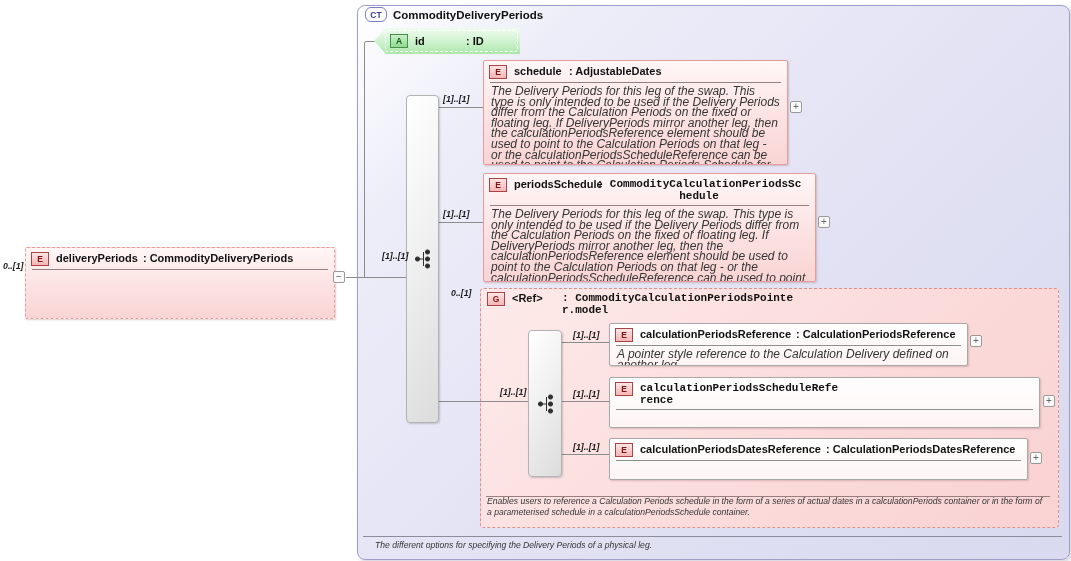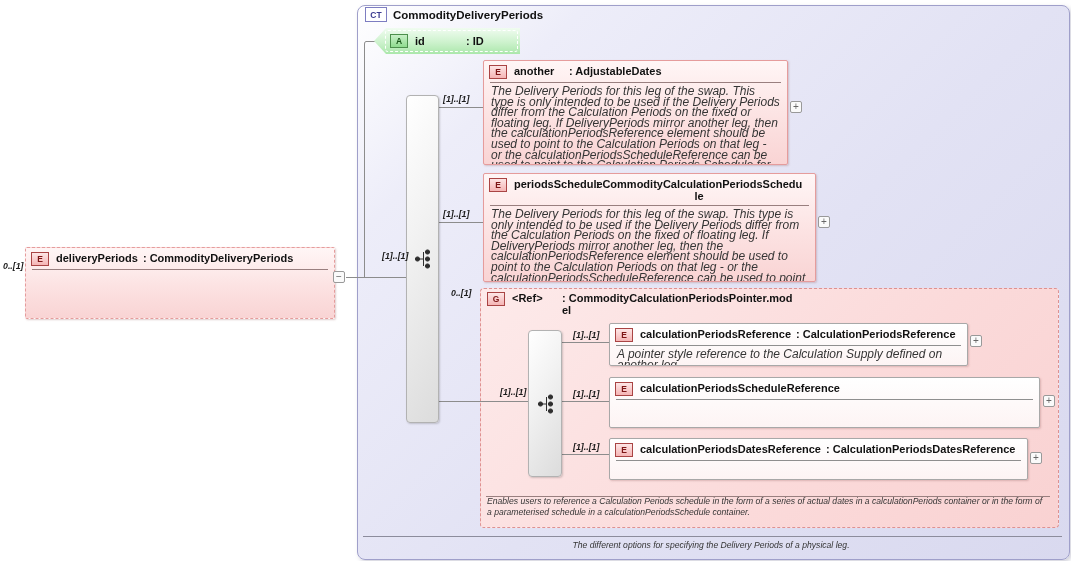--- a/index.html
+++ b/index.html
@@ -25,41 +25,41 @@
 
   
   .ebox{position:absolute;z-index:4;border-radius:2px;box-sizing:border-box;overflow:hidden;
         background:linear-gradient(to bottom,#fff6f6 0%,#fce2e2 55%,#f9d4d4 100%);
         border:1px solid #e59c9c;box-shadow:1px 1px 2px rgba(160,110,110,.35);}
   .ebox.dashed{border-style:dashed;}
   .ebox.light{background:linear-gradient(to bottom,#ffffff 0%,#fdf4f4 100%);border:1px solid #a8a8a8;}
   .etitle{display:flex;align-items:flex-start;padding:4px 5px 1px 5px;
           font-size:11px;font-weight:bold;color:#111;line-height:12px;}
   .ename{margin-right:5px;white-space:pre;}
-  .wrap{white-space:normal;word-break:break-all;}
+  .wrap{white-space:normal;word-break:break-all;font-family:Liberation Mono, monospace;}
   .sep{border-top:1px solid #997f7f;margin:2px 6px 2px 6px;height:0;}
   .light .sep{border-top-color:#8f8f8f;}
   .anno{padding:1px 7px 2px 7px;font-size:12px;font-style:italic;color:#353535;line-height:10.6px;}
 
   
   .attr{position:absolute;left:374px;top:28px;width:146px;height:26px;z-index:4;
         background:linear-gradient(to bottom,#f1fcf1 0%,#cdf2cd 55%,#abe7ab 100%);
         clip-path:polygon(12px 0,100% 0,100% 100%,12px 100%,0 50%);
         display:flex;align-items:center;}
   .attr .inner{position:absolute;inset:2px 2px 2px 11px;border:1px dashed #ffffff;border-radius:3px;}
   .attr .row{display:flex;align-items:center;margin-left:16px;z-index:1;
              font-size:11px;font-weight:bold;color:#111;}
   .attr .ename{width:46px;}
 
   
   .badge{flex:none;display:inline-flex;align-items:center;justify-content:center;
          width:16px;height:12px;margin-right:7px;font-size:8.5px;font-weight:bold;}
   .badge.e{background:linear-gradient(to bottom,#fde6e6,#f5b5b5);border:1px solid #a94444;color:#7d1616;}
   .badge.a{background:linear-gradient(to bottom,#c8efc8,#8fdc8f);border:1px solid #4c8f4c;color:#175517;}
-  .badge.ct{width:20px;background:#ffffff;border:1px solid #7d7dc1;color:#3c3c90;border-radius:0;}
+  .badge.ct{width:20px;background:#ffffff;border:1px solid #7d7dc1;color:#3c3c90;border-radius:6px;}
 
   
   .cthead{position:absolute;left:365px;top:7px;z-index:4;display:flex;align-items:center;
           font-size:11.5px;font-weight:bold;color:#101010;}
   .cthead .badge{margin-right:6px;height:13px;}
   .hline{position:absolute;height:0;border-top:1px solid #8c8c9c;z-index:4;}
   .ftext{position:absolute;z-index:4;font-size:8.6px;font-style:italic;color:#353535;line-height:10.6px;}
   .gtitle{position:absolute;left:487px;top:292px;z-index:4;display:flex;align-items:flex-start;
           font-size:11px;font-weight:bold;color:#111;line-height:12px;}
   .gtitle .ename{width:34px;margin-right:16px;}
@@ -92,21 +92,21 @@
       <path d="M560 454.5 H609"></path>
     </g>
   </svg>
 
   <div class="cthead">
     <span class="badge ct">CT</span>
     <span>CommodityDeliveryPeriods</span>
   </div>
 
   <div class="hline" style="left:363px;top:536px;width:699px;"></div>
-  <div class="ftext" style="left:365px;top:540px;width:692px;text-align:center;">The different options for specifying the Delivery Periods of a physical leg.</div>
+  <div class="ftext" style="left:375px;top:540px;width:692px;">The different options for specifying the Delivery Periods of a physical leg.</div>
 
   <div class="attr">
     <div class="inner"></div>
     <div class="row">
       <span class="badge a">A</span>
       <span class="ename">id</span>
       <span>: ID</span>
     </div>
   </div>
 
@@ -132,21 +132,21 @@
         <circle cx="13.5" cy="11" r="2.1"></circle>
         <circle cx="13.5" cy="18" r="2.1"></circle>
       </g>
     </svg>
   </div>
 
   <span class="card" style="left:443px;top:94px;">[1]..[1]</span>
   <div class="ebox" style="left:483px;top:60px;width:305px;height:105px;">
     <div class="etitle">
       <span class="badge e">E</span>
-      <span class="ename" style="width:50px;">another</span>
+      <span class="ename" style="width:50px;">schedule</span>
       <span>: AdjustableDates</span>
     </div>
     <div class="sep"></div>
     <div class="anno">The Delivery Periods for this leg of the swap. This type is only intended to be used if the Delivery Periods differ from the Calculation Periods on the fixed or floating leg. If DeliveryPeriods mirror another leg, then the calculationPeriodsReference element should be used to point to the Calculation Periods on that leg - or the calculationPeriodsScheduleReference can be used to point to the Calculation Periods Schedule for that leg.</div>
   </div>
   <div class="toggle" style="left:790px;top:101px;">+</div>
 
   <span class="card" style="left:443px;top:209px;">[1]..[1]</span>
   <div class="ebox" style="left:483px;top:173px;width:333px;height:109px;">
     <div class="etitle">
@@ -181,21 +181,21 @@
   </div>
 
   <span class="card" style="left:573px;top:330px;">[1]..[1]</span>
   <div class="ebox light" style="left:609px;top:323px;width:359px;height:43px;">
     <div class="etitle">
       <span class="badge e">E</span>
       <span class="ename">calculationPeriodsReference</span>
       <span>: CalculationPeriodsReference</span>
     </div>
     <div class="sep"></div>
-    <div class="anno">A pointer style reference to the Calculation Supply defined on another leg.</div>
+    <div class="anno">A pointer style reference to the Calculation Delivery defined on another leg.</div>
   </div>
   <div class="toggle" style="left:970px;top:335px;">+</div>
 
   <span class="card" style="left:573px;top:389px;">[1]..[1]</span>
   <div class="ebox light" style="left:609px;top:377px;width:431px;height:51px;">
     <div class="etitle">
       <span class="badge e">E</span>
       <span class="ename wrap" style="width:202px;">calculationPeriodsScheduleReference</span>
     </div>
     <div class="sep"></div>

